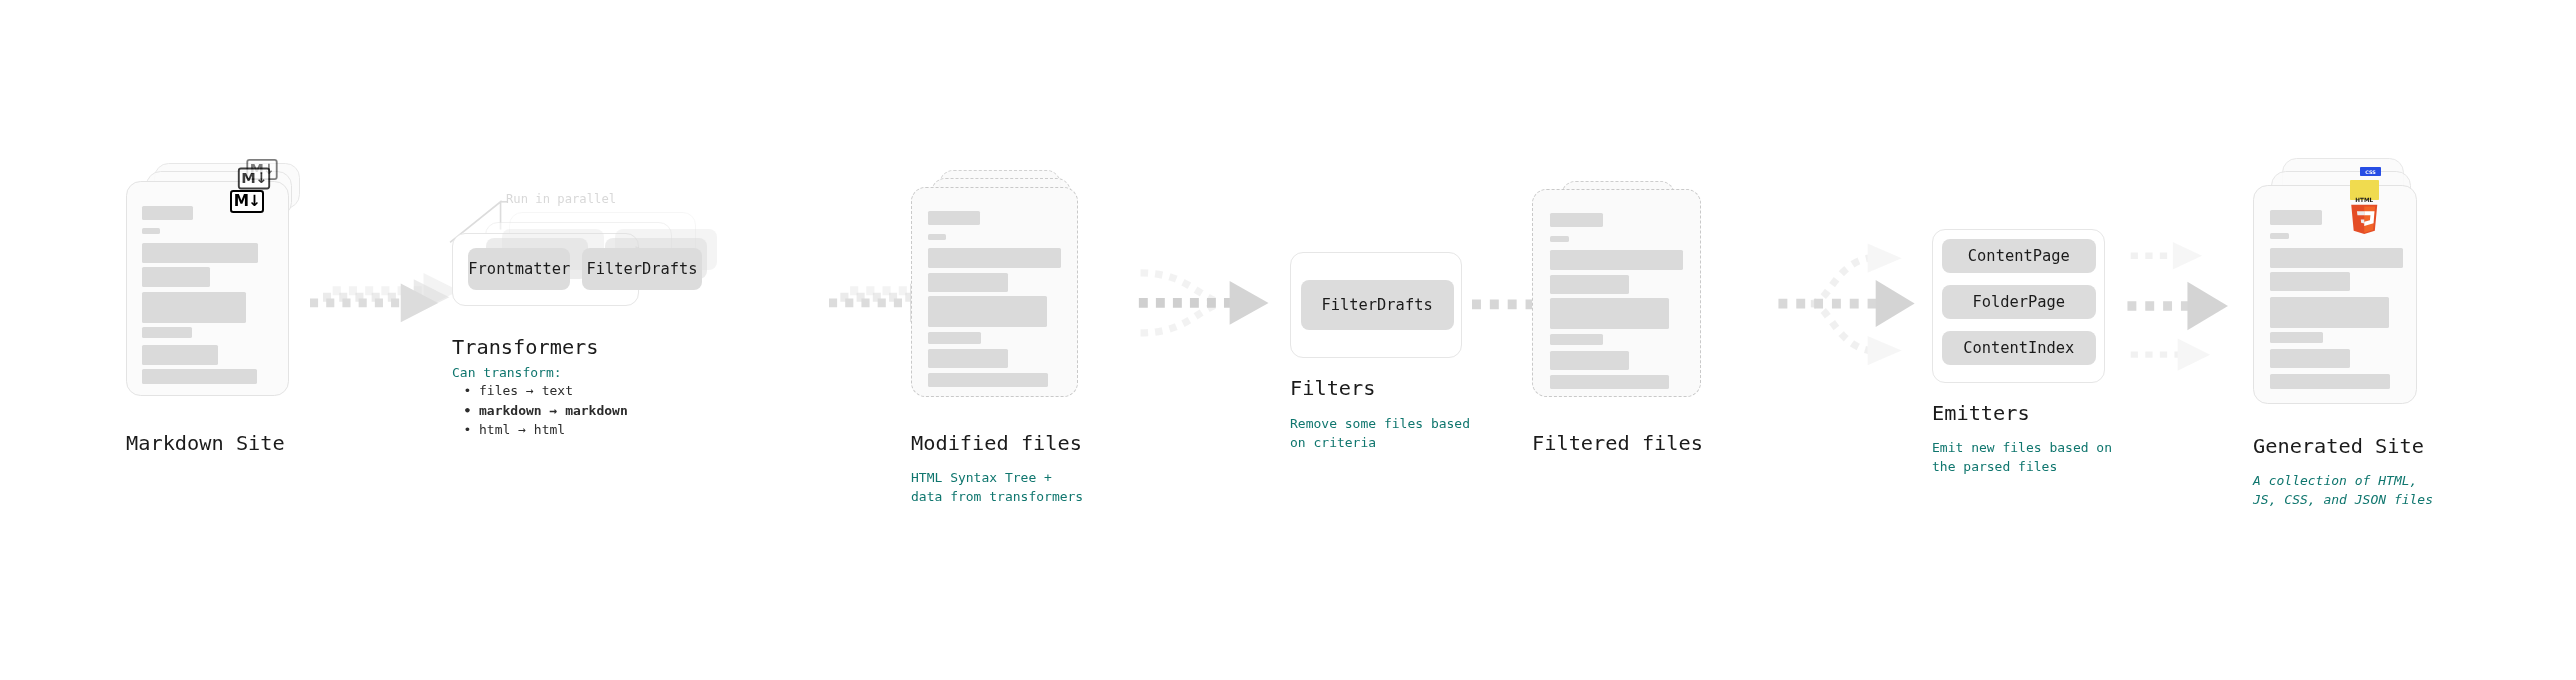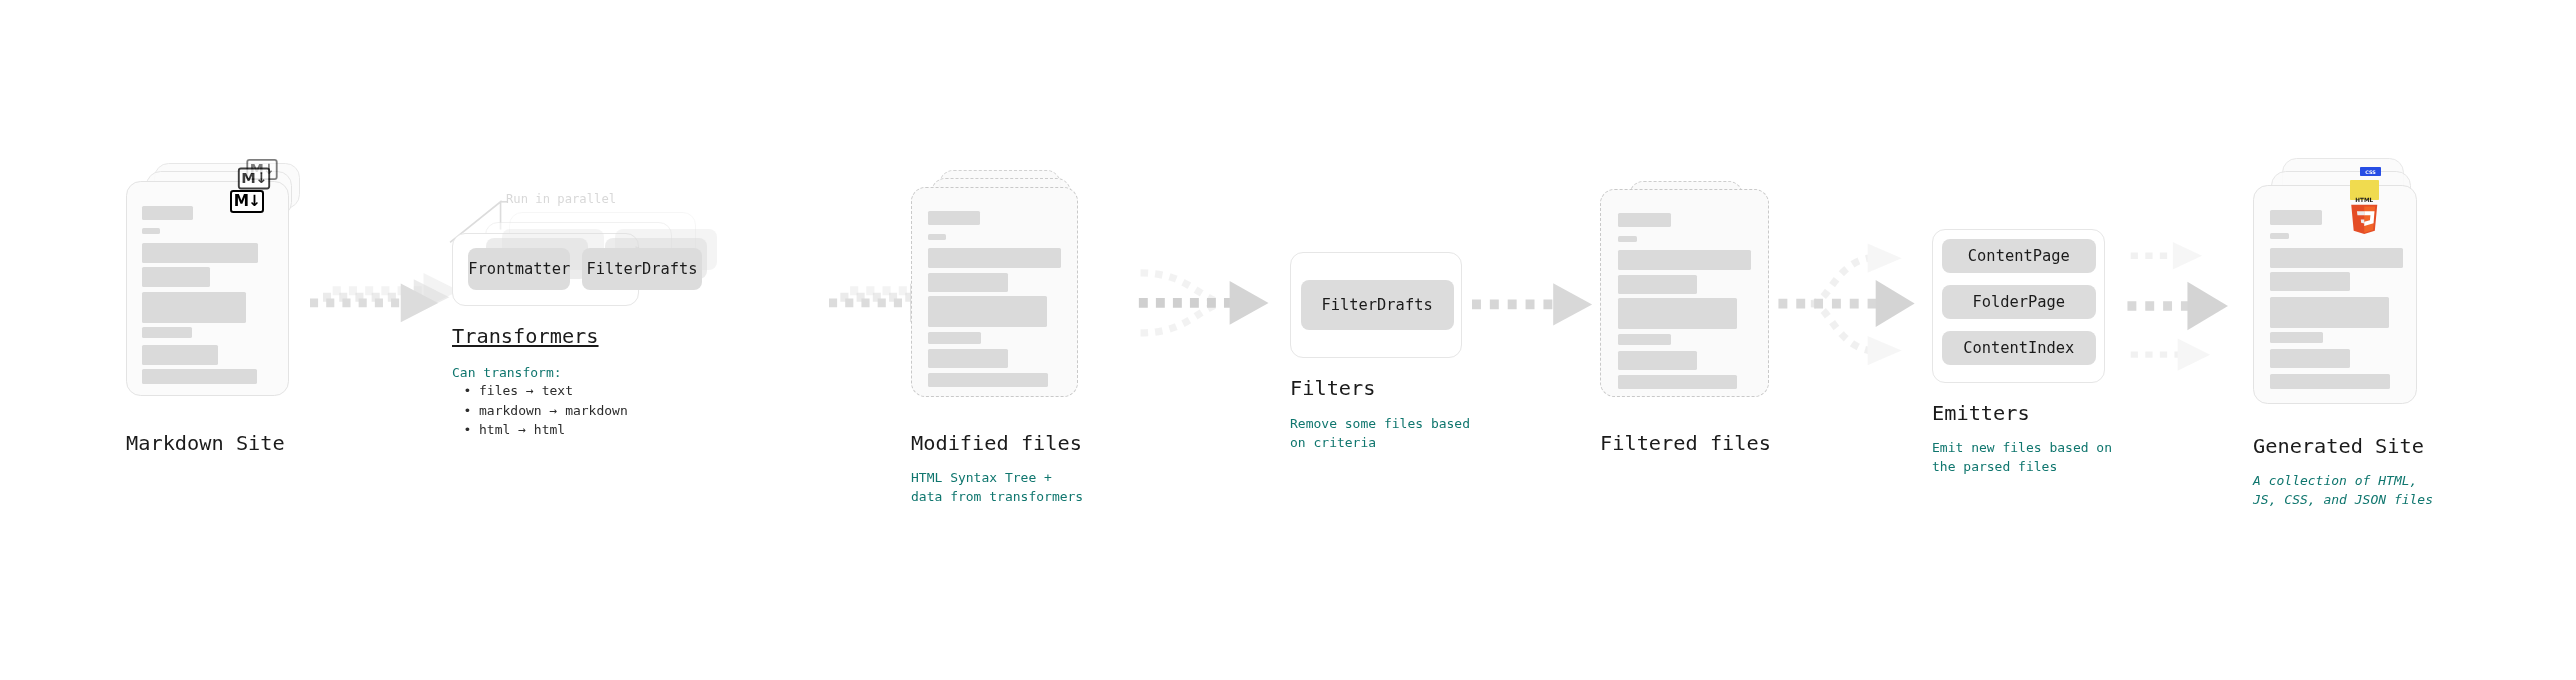--- a/index.html
+++ b/index.html
@@ -182,24 +182,24 @@
       </g>
     </svg>
 
     <div class="chip" style="left:16.3px; top:56px; width:102px; height:42px;">
       <span>Frontmatter</span>
     </div>
     <div class="chip" style="left:130px; top:56px; width:120px; height:42px;">
       <span>FilterDrafts</span>
     </div>
 
-    <div class="title" style="left:0px; top:132px;text-decoration:underline;">Transformers</div>
+    <div class="title" style="left:0px; top:143px;">Transformers</div>
     <div class="desc" style="left:0px; top:172px;">Can transform:</div>
     <div class="bullets" style="left:11.4px; top:190px;">• files → text</div>
-    <div class="bullets" style="left:11.4px; top:210px;">• markdown → markdown</div>
+    <div class="bullets" style="left:11.4px; top:210px;font-weight:bold;">• markdown → markdown</div>
     <div class="bullets" style="left:11.4px; top:229px;">• html → html</div>
   </div>
 
   <svg class="ovl" style="left:829px; top:272px;" width="146" height="65" viewBox="0 0 180 80">
     <g opacity="0.33" transform="translate(26,-15)">
       <line x1="0" y1="38" x2="106" y2="38" stroke="#dcdcdc" stroke-width="11" stroke-dasharray="10 10"></line>
       <polygon points="100,16 142,38 100,60" fill="#dcdcdc"></polygon>
     </g>
     <g opacity="0.55" transform="translate(14,-7)">
       <line x1="0" y1="38" x2="106" y2="38" stroke="#dcdcdc" stroke-width="11" stroke-dasharray="10 10"></line>
@@ -248,21 +248,21 @@
     <div class="title" style="left:0px; top:124px;">Filters</div>
     <div class="desc" style="left:0px; top:163px;">Remove some files based
 on criteria</div>
   </div>
 
   <svg class="ovl" style="left:1472px; top:276px;" width="138" height="65" viewBox="0 0 170 80">
     <line x1="0" y1="35" x2="104" y2="35" stroke="#d6d6d6" stroke-width="12" stroke-dasharray="11 11"></line>
     <polygon points="100,9 148,35 100,61" fill="#d8d8d8"></polygon>
   </svg>
 
-  <div class="node" style="left:1600px; top:163px;">
+  <div class="node" style="left:1532px; top:163px;">
     <div class="cardstack" style="width:179px;height:268px;">
       <div class="card dashed back1" style="left:29px; top:18px; width:114px; height:36px;"></div>
       <div class="card dashed" style="left:0px; top:26px; width:169px; height:208px;">
         <div class="skel" style="left:17px; top:23px; width:53px; height:14px;"></div>
         <div class="skel" style="left:17px; top:46px; width:18.7px; height:5.7px;"></div>
         <div class="skel" style="left:17px; top:60px; width:133px; height:19.5px;"></div>
         <div class="skel" style="left:17px; top:85px; width:79px; height:18.7px;"></div>
         <div class="skel" style="left:17px; top:108px; width:119px; height:31px;"></div>
         <div class="skel" style="left:17px; top:144px; width:53px; height:11.4px;"></div>
         <div class="skel" style="left:17px; top:161px; width:79px; height:18.7px;"></div>

